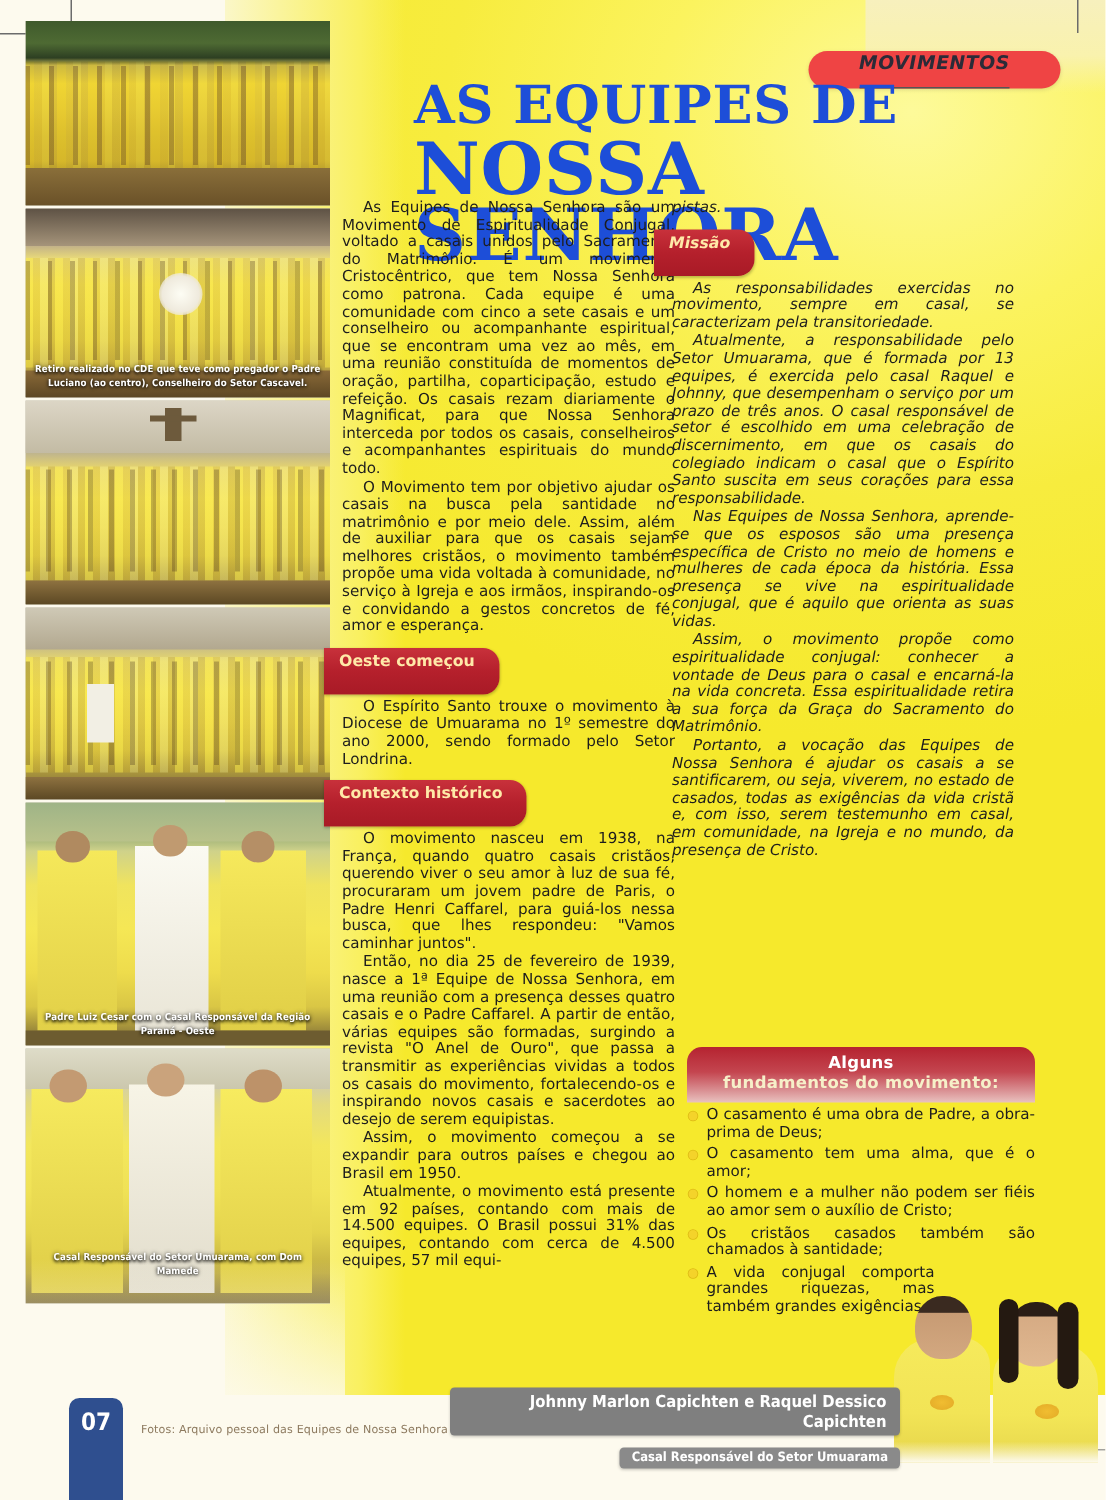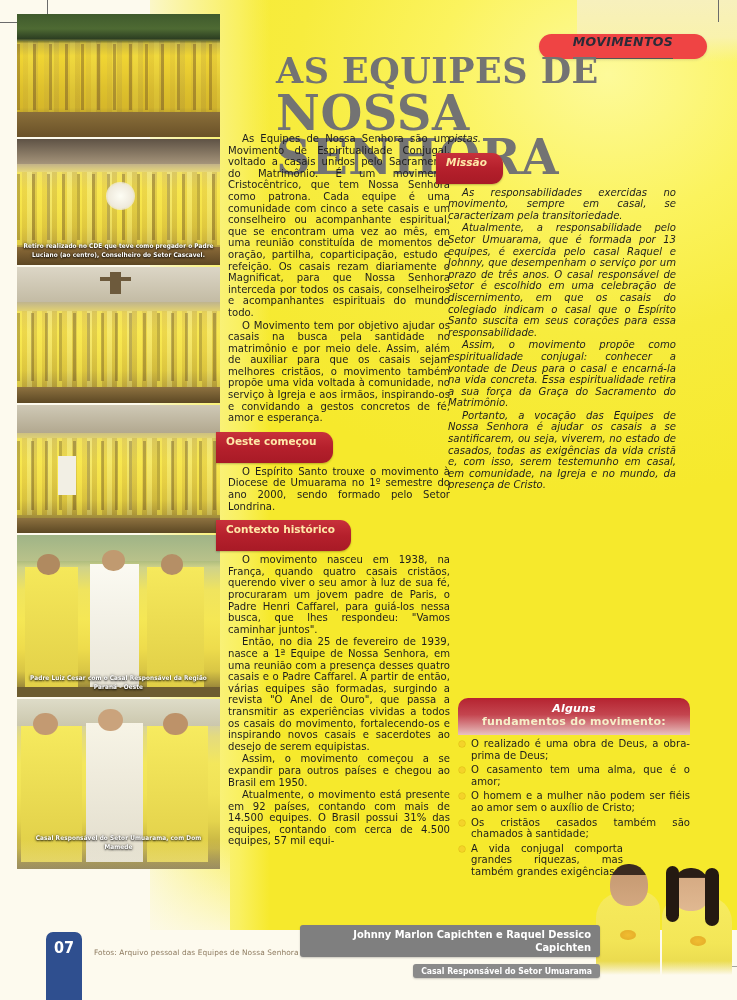--- a/index.html
+++ b/index.html
@@ -54,21 +54,21 @@
     background:#ef4444;border-radius:13px;
     display:flex;justify-content:center;
     box-shadow:0 1px 3px rgba(0,0,0,.12);
   }
   .kicker span{
     font-size:12.5px;font-weight:700;font-style:italic;color:#2b2b38;
     letter-spacing:.4px;border-bottom:1.5px solid #555;padding-bottom:1px;
   }
   .headline{
     position:absolute;left:276px;top:34px;width:420px;
-    color:#737373;line-height:.92;
+    color:#1d4ed8;line-height:.92;
     font-family:"DejaVu Serif","Liberation Serif",serif;
     font-weight:700;letter-spacing:.5px;
   }
   .headline .l1{display:block;font-size:35px;text-align:left;}
   .headline .l2{display:block;font-size:48px;text-align:left;margin-top:3px;}
 
   
   .col{position:absolute;color:#1d1d1d;}
   .col p{
     margin:0 0 1px 0;text-align:justify;text-justify:inter-word;
@@ -91,21 +91,21 @@
 
   
   .fund{
     position:absolute;left:458px;top:698px;width:232px;
   }
   .fund-head{
     background:linear-gradient(to bottom,#b52330 0%,#c4454f 45%,#d98f92 78%,#e9c2bf 100%);
     border-radius:10px 10px 0 0;
     padding:4px 8px 7px;text-align:center;color:#fff;
   }
-  .fund-head .t1{display:block;font-size:11px;font-weight:700;letter-spacing:.2px;font-style:italic;}
+  .fund-head .t1{display:block;font-size:11px;font-weight:700;letter-spacing:.2px;}
   .fund-head .t2{display:block;font-size:11px;font-weight:700;color:#f6f0c9;letter-spacing:.2px;}
   .fund ul{margin:3px 0 0 0;padding:0;list-style:none;}
   .fund li{
     position:relative;padding-left:13px;margin-bottom:3px;
     font-size:10.1px;line-height:11.6px;color:#1d1d1d;text-align:justify;
   }
   .fund li:before{
     content:"";position:absolute;left:1px;top:3px;width:6px;height:6px;
     border-radius:50%;background:#f4d32a;box-shadow:0 0 0 .5px #dcb913;
   }
@@ -255,31 +255,32 @@
     <p>Assim, o movimento começou a se expandir para outros países e chegou ao Brasil em 1950.</p>
     <p>Atualmente, o movimento está presente em 92 países, contando com mais de 14.500 equipes. O Brasil possui 31% das equipes, contando com cerca de 4.500 equipes, 57 mil equi-</p>
   </div>
 
   <div class="col colR">
     <p class="noind">pistas.</p>
 
     <div class="pill">Missão</div>
     <p>As responsabilidades exercidas no movimento, sempre em casal, se caracterizam pela transitoriedade.</p>
     <p>Atualmente, a responsabilidade pelo Setor Umuarama, que é formada por 13 equipes, é exercida pelo casal Raquel e Johnny, que desempenham o serviço por um prazo de três anos. O casal responsável de setor é escolhido em uma celebração de discernimento, em que os casais do colegiado indicam o casal que o Espírito Santo suscita em seus corações para essa responsabilidade.</p>
+    <p>Nas Equipes de Nossa Senhora, aprende-se que os esposos são uma presença específica de Cristo no meio de homens e mulheres de cada época da história. Essa presença se vive na espiritualidade conjugal, que é aquilo que orienta as suas vidas.</p>
     <p>Assim, o movimento propõe como espiritualidade conjugal: conhecer a vontade de Deus para o casal e encarná-la na vida concreta. Essa espiritualidade retira a sua força da Graça do Sacramento do Matrimônio.</p>
     <p>Portanto, a vocação das Equipes de Nossa Senhora é ajudar os casais a se santificarem, ou seja, viverem, no estado de casados, todas as exigências da vida cristã e, com isso, serem testemunho em casal, em comunidade, na Igreja e no mundo, da presença de Cristo.</p>
   </div>
 
   <div class="fund">
     <div class="fund-head">
       <span class="t1">Alguns</span>
       <span class="t2">fundamentos do movimento:</span>
     </div>
     <ul>
-      <li>O realizado é uma obra de Deus, a obra-prima de Deus;</li>
+      <li>O casamento é uma obra de Padre, a obra-prima de Deus;</li>
       <li>O casamento tem uma alma, que é o amor;</li>
       <li>O homem e a mulher não podem ser fiéis ao amor sem o auxílio de Cristo;</li>
       <li>Os cristãos casados também são chamados à santidade;</li>
       <li style="width:152px;">A vida conjugal comporta grandes riquezas, mas também grandes exigências.</li>
     </ul>
   </div>
 
   <div class="couple">
     <div style="position:absolute;left:6px;top:30px;width:64px;height:83px;background:linear-gradient(to bottom,#f6ea5c 0%,#f2e456 60%,#e5d44a 100%);border-radius:26px 18px 0 0;"></div>
     <div style="position:absolute;left:72px;top:34px;width:70px;height:79px;background:linear-gradient(to bottom,#f7ec60 0%,#f3e657 60%,#e6d64c 100%);border-radius:22px 26px 0 0;"></div>

